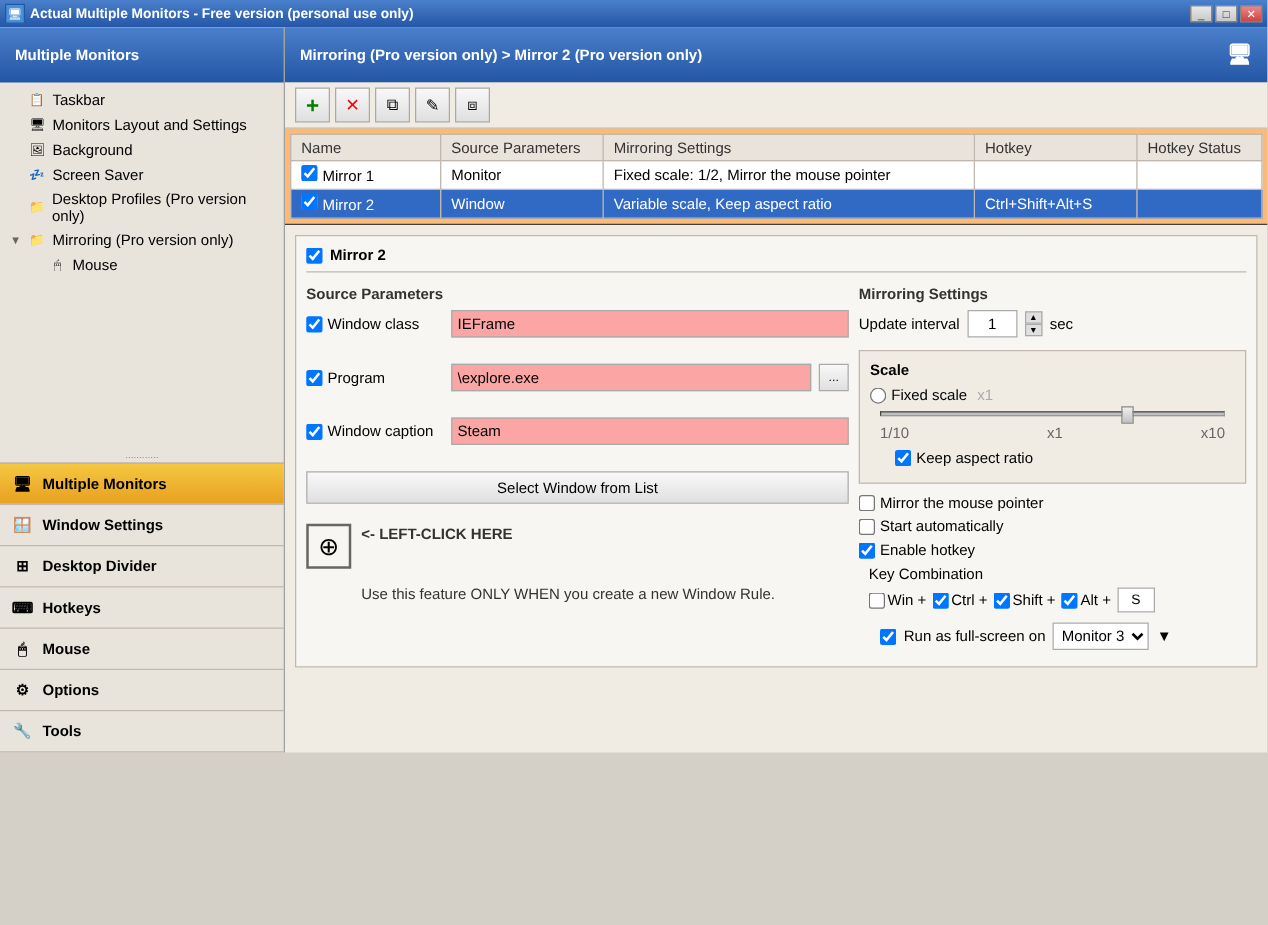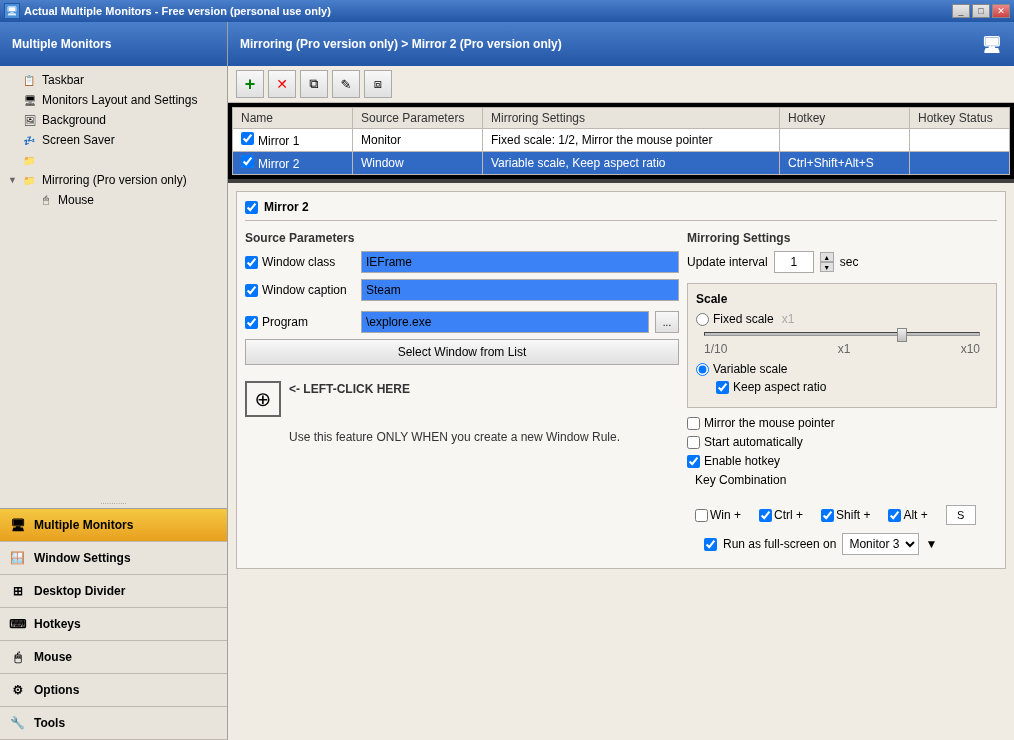--- a/index.html
+++ b/index.html
@@ -20,21 +20,21 @@
     .title-bar-text { font-size: 11px; font-weight: bold; }
     .title-bar-buttons { display: flex; gap: 2px; }
     .title-btn {
       width: 18px; height: 14px; background: linear-gradient(to bottom, #e8e8e8, #c8c8c8);
       border: 1px solid #888; display: flex; align-items: center; justify-content: center;
       font-size: 9px; cursor: pointer; color: #333;
     }
     .title-btn.close { background: linear-gradient(to bottom, #e88, #c44); color: white; }
 
     
-    .main-container { display: flex; height: 718px; }
+    .main-container { display: flex; height: 580px; }
 
     
     .sidebar {
       width: 228px;
       background: #e8e4dc;
       border-right: 1px solid #a0a0a0;
       display: flex;
       flex-direction: column;
     }
     .sidebar-header {
@@ -158,30 +158,30 @@
     }
 
     
     .radio-group { display: flex; gap: 12px; align-items: center; margin-bottom: 10px; padding: 4px 0; }
     .radio-label { display: flex; align-items: center; gap: 3px; cursor: pointer; }
 
     
     .field-row {
       display: flex;
       align-items: center;
-      margin-bottom: 6px;
+      margin-bottom: 21px;
       gap: 6px;
     }
     .field-label { display: flex; align-items: center; gap: 4px; width: 110px; }
     .field-input {
       flex: 1;
       height: 22px;
       border: 1px solid #aaa;
       padding: 2px 4px;
-      background: #3b82f6;
+      background: #fca5a5;
     }
     .browse-btn {
       width: 24px; height: 22px;
       background: linear-gradient(to bottom, #f8f8f8, #e0e0e0);
       border: 1px solid #aaa;
       display: flex; align-items: center; justify-content: center;
       cursor: pointer; font-size: 10px;
     }
 
     
@@ -242,21 +242,21 @@
     .scale-header { font-weight: bold; margin-bottom: 6px; }
     .scale-slider-track { width: 100%; height: 4px; background: #c0c0c0; border: 1px inset #999; position: relative; margin: 6px 0; }
     .scale-thumb { position: absolute; width: 10px; height: 14px; background: linear-gradient(to bottom, #f0f0f0, #c0c0c0); border: 1px solid #888; top: -5px; left: 70%; }
     .scale-labels { display: flex; justify-content: space-between; font-size: 10px; color: #666; }
     .radio-row { display: flex; align-items: center; gap: 4px; margin-bottom: 4px; }
 
     
     .check-row { display: flex; align-items: center; gap: 4px; margin-bottom: 5px; }
 
     
-    .key-combo { display: flex; align-items: center; gap: 18px; flex-wrap: wrap; margin-top: 18px; }
+    .key-combo { display: flex; align-items: center; gap: 5px; flex-wrap: wrap; margin-top: 4px; }
     .key-part { display: flex; align-items: center; gap: 2px; }
     .key-input {
       width: 30px; height: 20px;
       border: 1px solid #aaa;
       text-align: center;
       background: white;
       font-size: 11px;
     }
 
     
@@ -309,20 +309,21 @@
         <span>Background</span>
       </div>
       <div class="tree-item">
         <span class="tree-expand"></span>
         <span class="tree-icon">💤</span>
         <span>Screen Saver</span>
       </div>
       <div class="tree-item">
         <span class="tree-expand"></span>
         <span class="tree-icon">📁</span>
+        <span>Desktop Profiles (Pro version only)</span>
       </div>
       <div class="tree-item">
         <span class="tree-expand">▼</span>
         <span class="tree-icon">📁</span>
         <span>Mirroring (Pro version only)</span>
       </div>
       <div class="tree-item" style="padding-left: 24px;">
         <span class="tree-expand"></span>
         <span class="tree-icon">🖱</span>
         <span>Mouse</span>
@@ -369,21 +370,21 @@
     </div>
 
     <div class="toolbar">
       <div class="toolbar-btn" style="color: green; font-size: 18px; font-weight:bold;">+</div>
       <div class="toolbar-btn" style="color: red;">✕</div>
       <div class="toolbar-btn" style="font-size:13px;">⧉</div>
       <div class="toolbar-btn" style="font-size:13px;">✎</div>
       <div class="toolbar-btn" style="font-size:13px;">⧈</div>
     </div>
 
-    <div style="padding: 4px; background: #000000; border-bottom: 4px solid #404040;">
+    <div style="padding: 4px; background: #fdba74; border-bottom: 1px solid #404040;">
       <table class="mirror-table">
         <thead>
           <tr>
             <th style="width:120px;">Name</th>
             <th style="width:130px;">Source Parameters</th>
             <th>Mirroring Settings</th>
             <th style="width:130px;">Hotkey</th>
             <th style="width:100px;">Hotkey Status</th>
           </tr>
         </thead>
@@ -425,35 +426,35 @@
 
 
             <div class="field-row">
               <div class="field-label">
                 <input type="checkbox" checked="" style="">
                 <span>Window class</span>
               </div>
               <input type="text" class="field-input" value="IEFrame" style="">
             </div>
 
+            <div class="field-row" style="margin-top:10px;">
+              <div class="field-label">
+                <input type="checkbox" checked="" style="">
+                <span>Program</span>
+              </div>
+              <input type="text" class="field-input" value="\explore.exe" style="">
+              <div class="browse-btn">...</div>
+            </div>
+
             <div class="field-row">
               <div class="field-label">
                 <input type="checkbox" checked="" style="">
                 <span>Window caption</span>
               </div>
               <input type="text" class="field-input" value="Steam" style="">
-            </div>
-
-            <div class="field-row" style="margin-top:10px;">
-              <div class="field-label">
-                <input type="checkbox" checked="" style="">
-                <span>Program</span>
-              </div>
-              <input type="text" class="field-input" value="\explore.exe" style="">
-              <div class="browse-btn">...</div>
             </div>
 
             <div style="">
               <button class="select-window-btn">Select Window from List</button>
             </div>
 
             <div class="crosshair-section" style="margin-top:8px;">
               <div class="crosshair-icon">⊕</div>
               <div class="crosshair-text">
                 <span style="font-weight:bold;">&lt;- LEFT-CLICK HERE</span><br>
@@ -489,24 +490,20 @@
                 <div class="scale-slider-track">
                   <div class="scale-thumb"></div>
                 </div>
                 <div class="scale-labels">
                   <span>1/10</span>
                   <span>x1</span>
                   <span>x10</span>
                 </div>
               </div>
 
-              <div class="radio-row">
-                <input type="radio" name="scale-type" checked="" style="">
-                <span>Variable scale</span>
-              </div>
               <div class="check-row" style="margin-left:20px;">
                 <input type="checkbox" checked="" style="">
                 <span>Keep aspect ratio</span>
               </div>
             </div>
 
             <div class="check-row">
               <input type="checkbox" style="">
               <span>Mirror the mouse pointer</span>
             </div>

